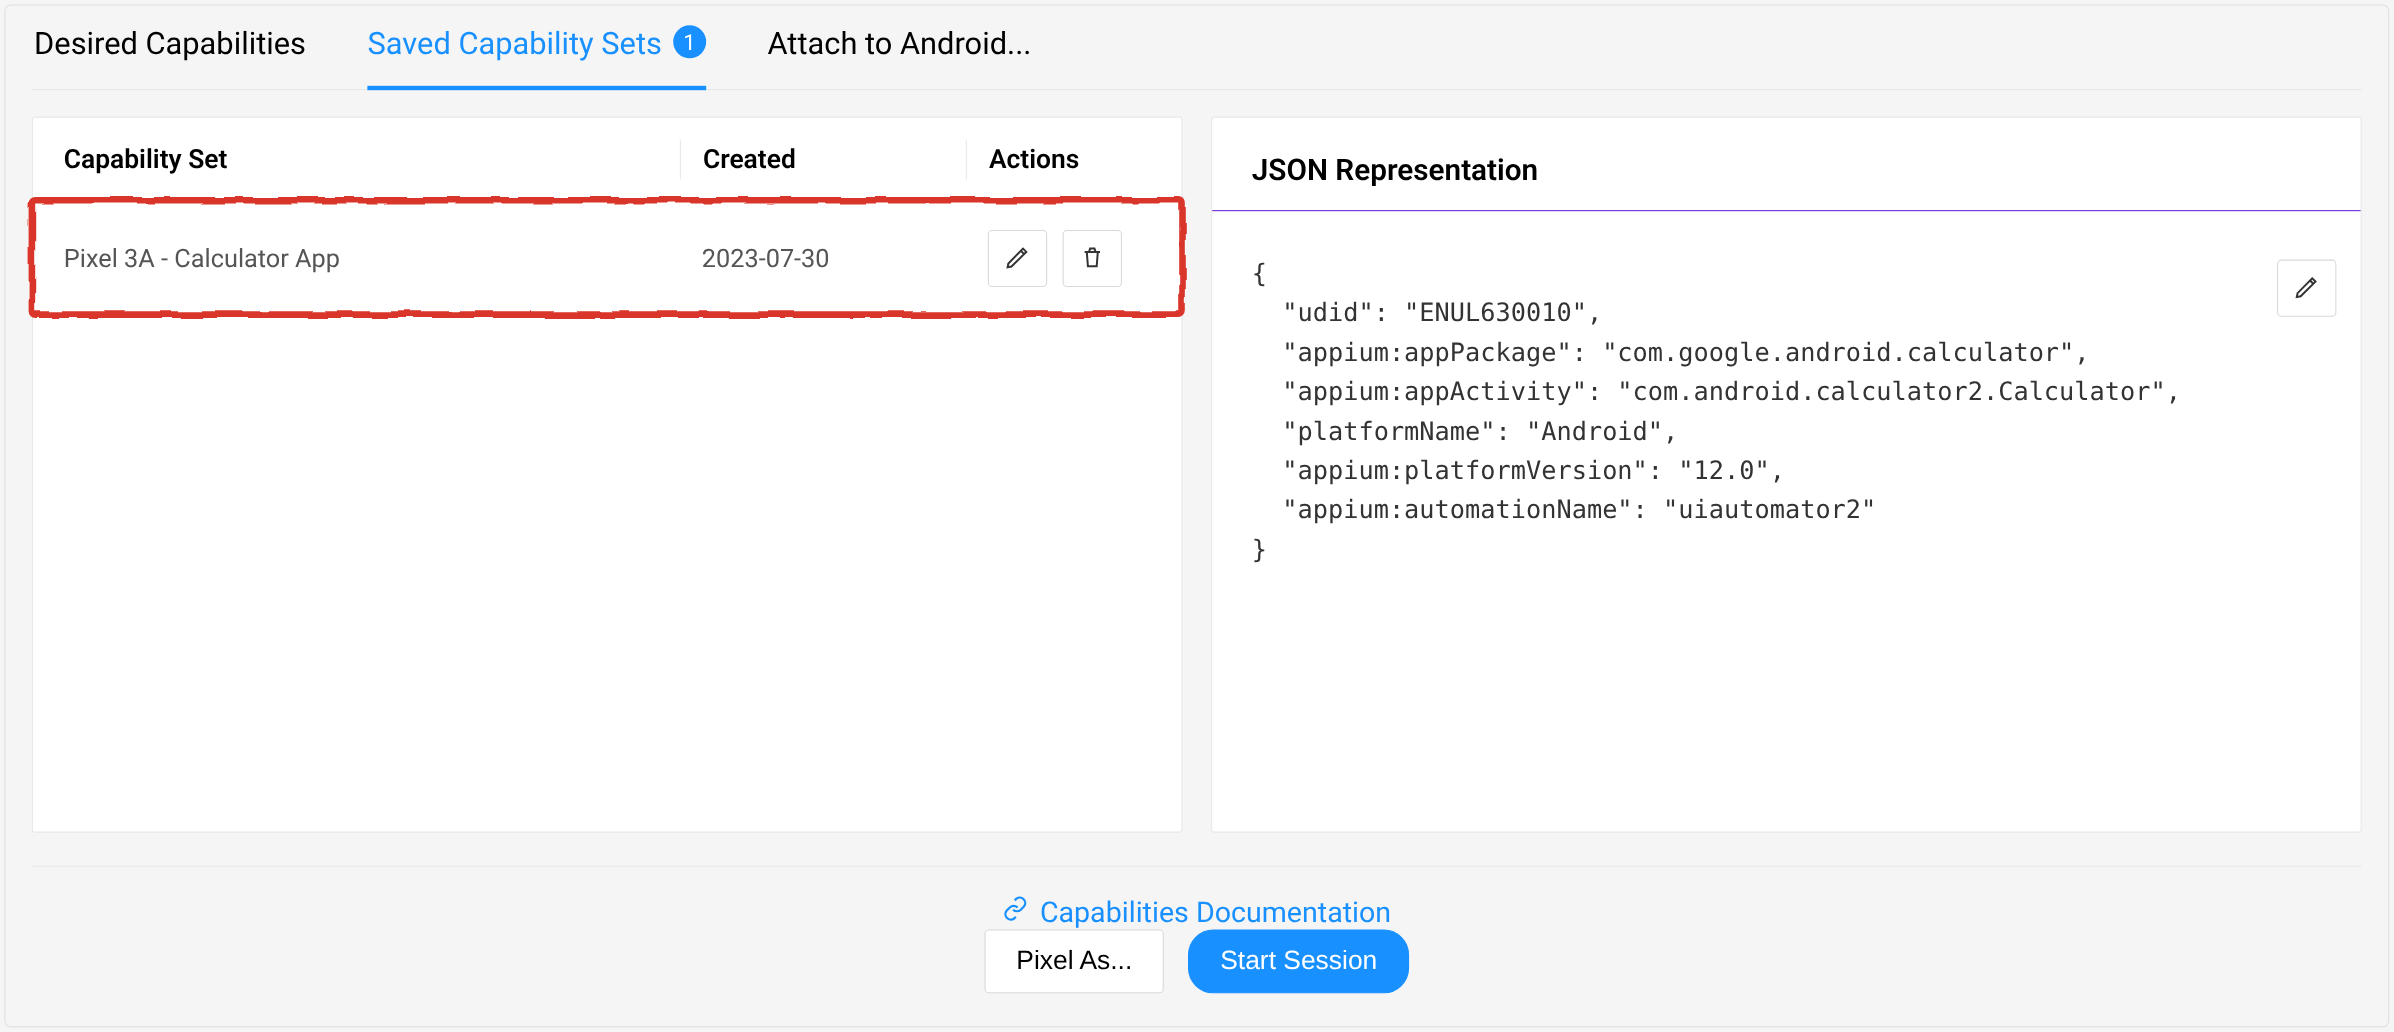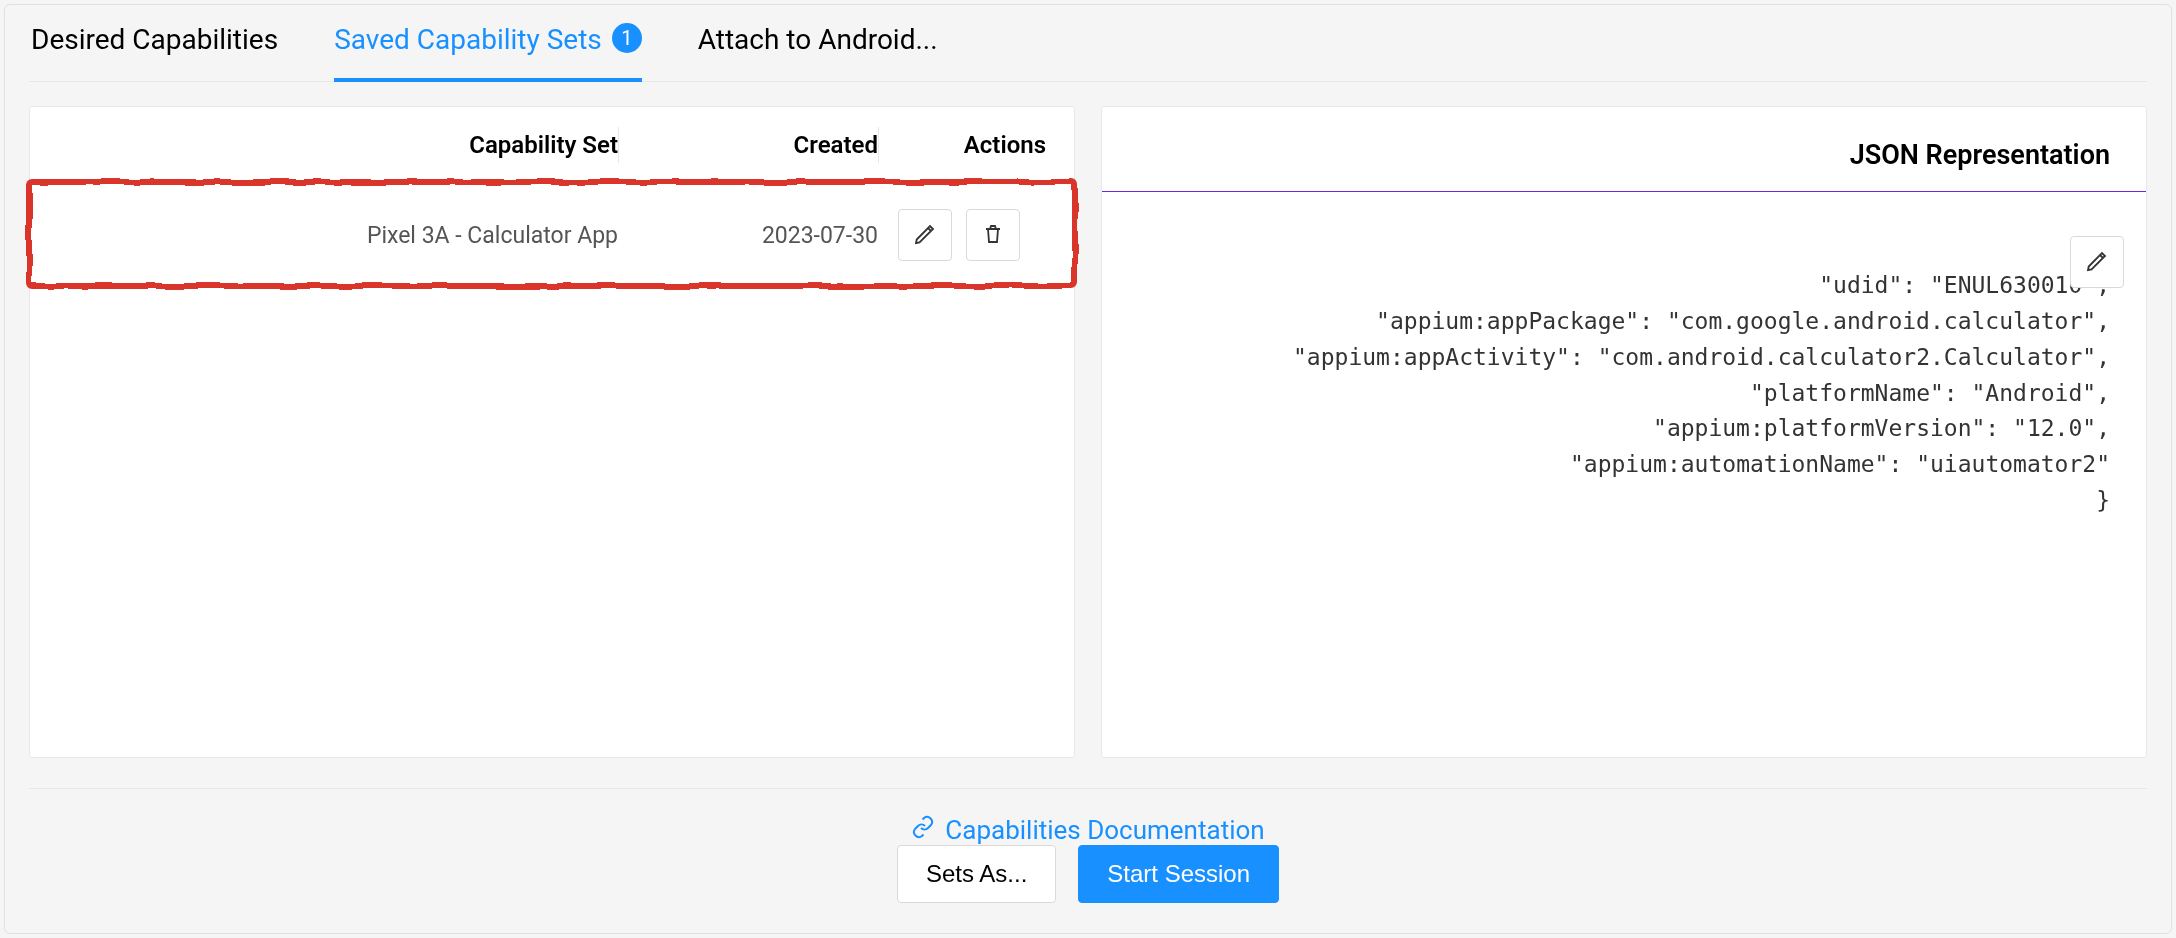--- a/index.html
+++ b/index.html
@@ -50,21 +50,20 @@
       display: inline-flex;
       align-items: center;
       justify-content: center;
       font-size: 20px;
     }
     .content {
       flex: 1;
       display: flex;
       gap: 26px;
       padding: 24px 0 30px 0;
-      text-align: right;
     }
     .panel {
       background: #fff;
       border: 1px solid #e8e8e8;
       border-radius: 3px;
     }
     .panel.left { flex: 1; max-width: 1070px; }
     .panel.right { flex: 1; }
     .table-header {
       display: grid;
@@ -162,20 +161,21 @@
       padding: 14px 28px;
       border-radius: 4px;
       border: 1px solid #d9d9d9;
       background: #fff;
       cursor: pointer;
     }
     .btn.primary {
       background: #1890ff;
       border-color: #1890ff;
       color: #fff;
+      border-radius: 23px;
     }
     svg.rough-defs { position:absolute; width:0; height:0; }
   </style>
 </head>
 <body>
 
 <svg class="rough-defs">
     <filter id="rough">
       <feTurbulence type="fractalNoise" baseFrequency="0.03" numOctaves="2" result="noise"></feTurbulence>
       <feDisplacementMap in="SourceGraphic" in2="noise" scale="5"></feDisplacementMap>
@@ -257,18 +257,18 @@
     <a href="#" class="doc-link">
       <span>
         <svg width="24" height="24" viewBox="0 0 24 24" fill="none" stroke="#1890ff" stroke-width="2">
             <path d="M10 13a5 5 0 0 0 7 0l3-3a5 5 0 0 0-7-7l-1.5 1.5"></path>
             <path d="M14 11a5 5 0 0 0-7 0l-3 3a5 5 0 0 0 7 7l1.5-1.5"></path>
           </svg>
       </span>
       <span>Capabilities Documentation</span>
     </a>
     <div class="footer-buttons">
-      <button class="btn">Sets As...</button>
+      <button class="btn">Pixel As...</button>
       <button class="btn primary">Start Session</button>
     </div>
   </div>
 
 </div>
 
 </body></html>

